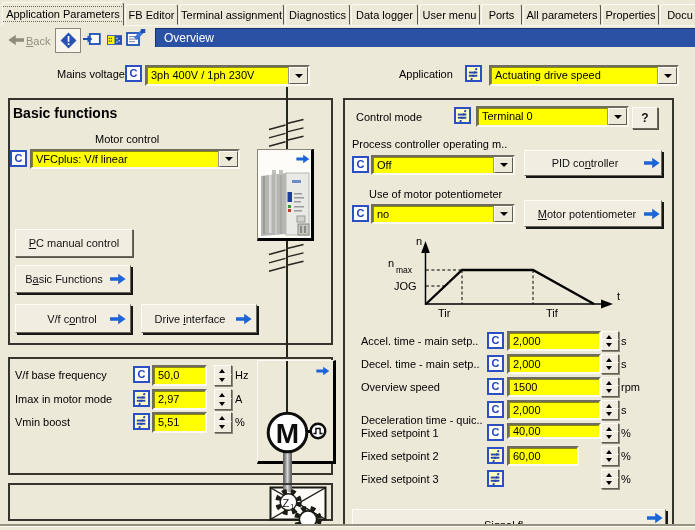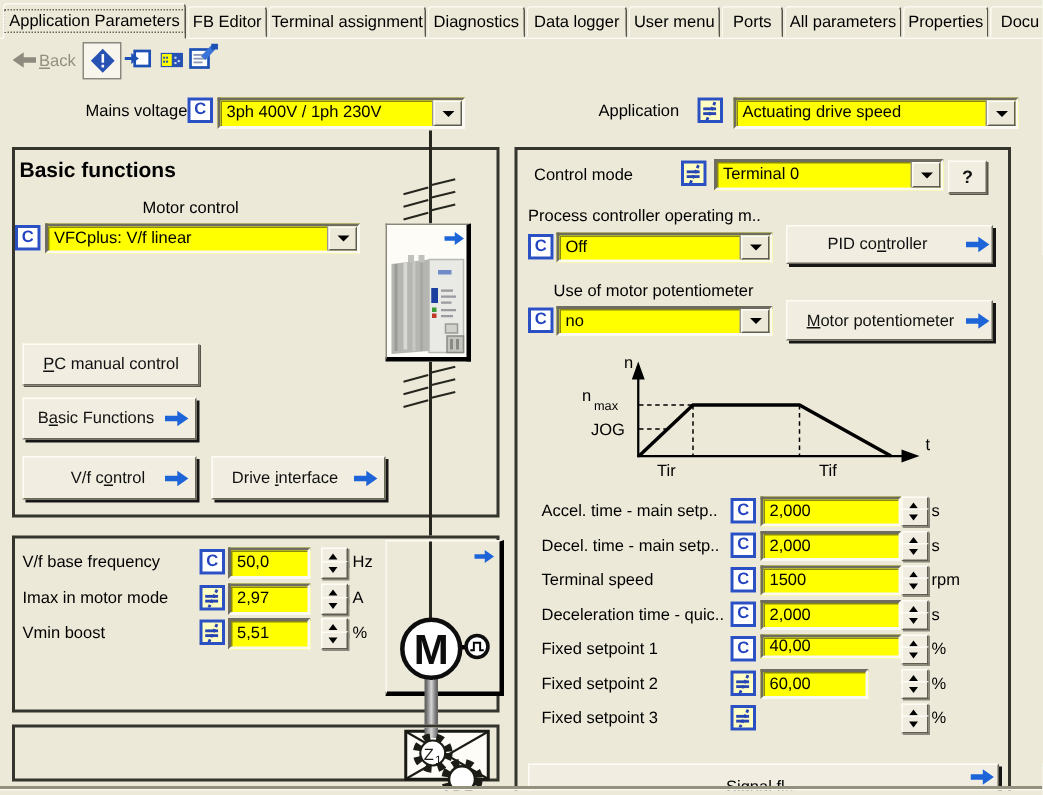--- a/index.html
+++ b/index.html
@@ -90,20 +90,24 @@
     <rect x="10.5" y="7" width="1.6" height="1.6" fill="#cdd8f0"></rect>
     </svg>
   <svg style="position:absolute;left:126px;top:29px;" width="20" height="17" viewBox="0 0 20 17">
     <rect x="1" y="4" width="12" height="12" fill="#fff" stroke="#1d50b4" stroke-width="1.8"></rect>
     <rect x="3" y="7" width="8" height="1.2" fill="#8a96b4"></rect>
     <rect x="3" y="9.5" width="8" height="1.2" fill="#8a96b4"></rect>
     <rect x="3" y="12" width="6" height="1.2" fill="#8a96b4"></rect>
     <polygon points="8,8.5 14.5,1.5 17.5,4 11,11" fill="#3b74d8"></polygon>
     <rect x="14.8" y="0" width="4.5" height="4" fill="#1d50b4"></rect>
     </svg>
+  <div style="position:absolute;left:155px;top:28px;width:540px;height:19px;background:#2b51a5;
+       border-top:1px solid #14316e;border-left:1px solid #14316e;box-sizing:border-box;">
+    <div class="t" style="left:8px;top:4px;color:#fff;font-size:12px;">Overview</div>
+  </div>
 
   <div class="t" style="left:57px;top:69px;">Mains voltage</div>
   <div class="ci" style="left:125px;top:65px;">C</div>
   <div class="combo" style="left:145px;top:65px;width:165px;height:21px;">
     <div class="ct">3ph 400V / 1ph 230V</div>
       <div class="dd">
         <i></i>
       </div>
     </div>
   <div class="t" style="left:399px;top:69px;">Application</div>
@@ -403,35 +407,35 @@
     </div>
   <div class="spin" style="left:601px;top:354px;height:20px;">
       <div class="u">
         <i></i>
       </div>
       <div class="d">
         <i></i>
       </div>
     </div>
   <div class="t" style="left:621px;top:359px;">s</div>
-  <div class="t" style="left:361px;top:382px;">Terminal speed</div>
+  <div class="t" style="left:361px;top:382px;">Overview speed</div>
   <div class="ci" style="left:487px;top:378px;">C</div>
   <div class="fld" style="left:507px;top:377px;width:94px;height:20px;">
       <div class="ct">1500</div>
     </div>
   <div class="spin" style="left:601px;top:377px;height:20px;">
       <div class="u">
         <i></i>
       </div>
       <div class="d">
         <i></i>
       </div>
     </div>
   <div class="t" style="left:621px;top:382px;">rpm</div>
-  <div class="t" style="left:361px;top:405px;">Deceleration time - quic..</div>
+  <div class="t" style="left:361px;top:415px;">Deceleration time - quic..</div>
   <div class="ci" style="left:487px;top:401px;">C</div>
   <div class="fld" style="left:507px;top:400px;width:94px;height:20px;">
       <div class="ct">2,000</div>
     </div>
   <div class="spin" style="left:601px;top:400px;height:20px;">
       <div class="u">
         <i></i>
       </div>
       <div class="d">
         <i></i>

